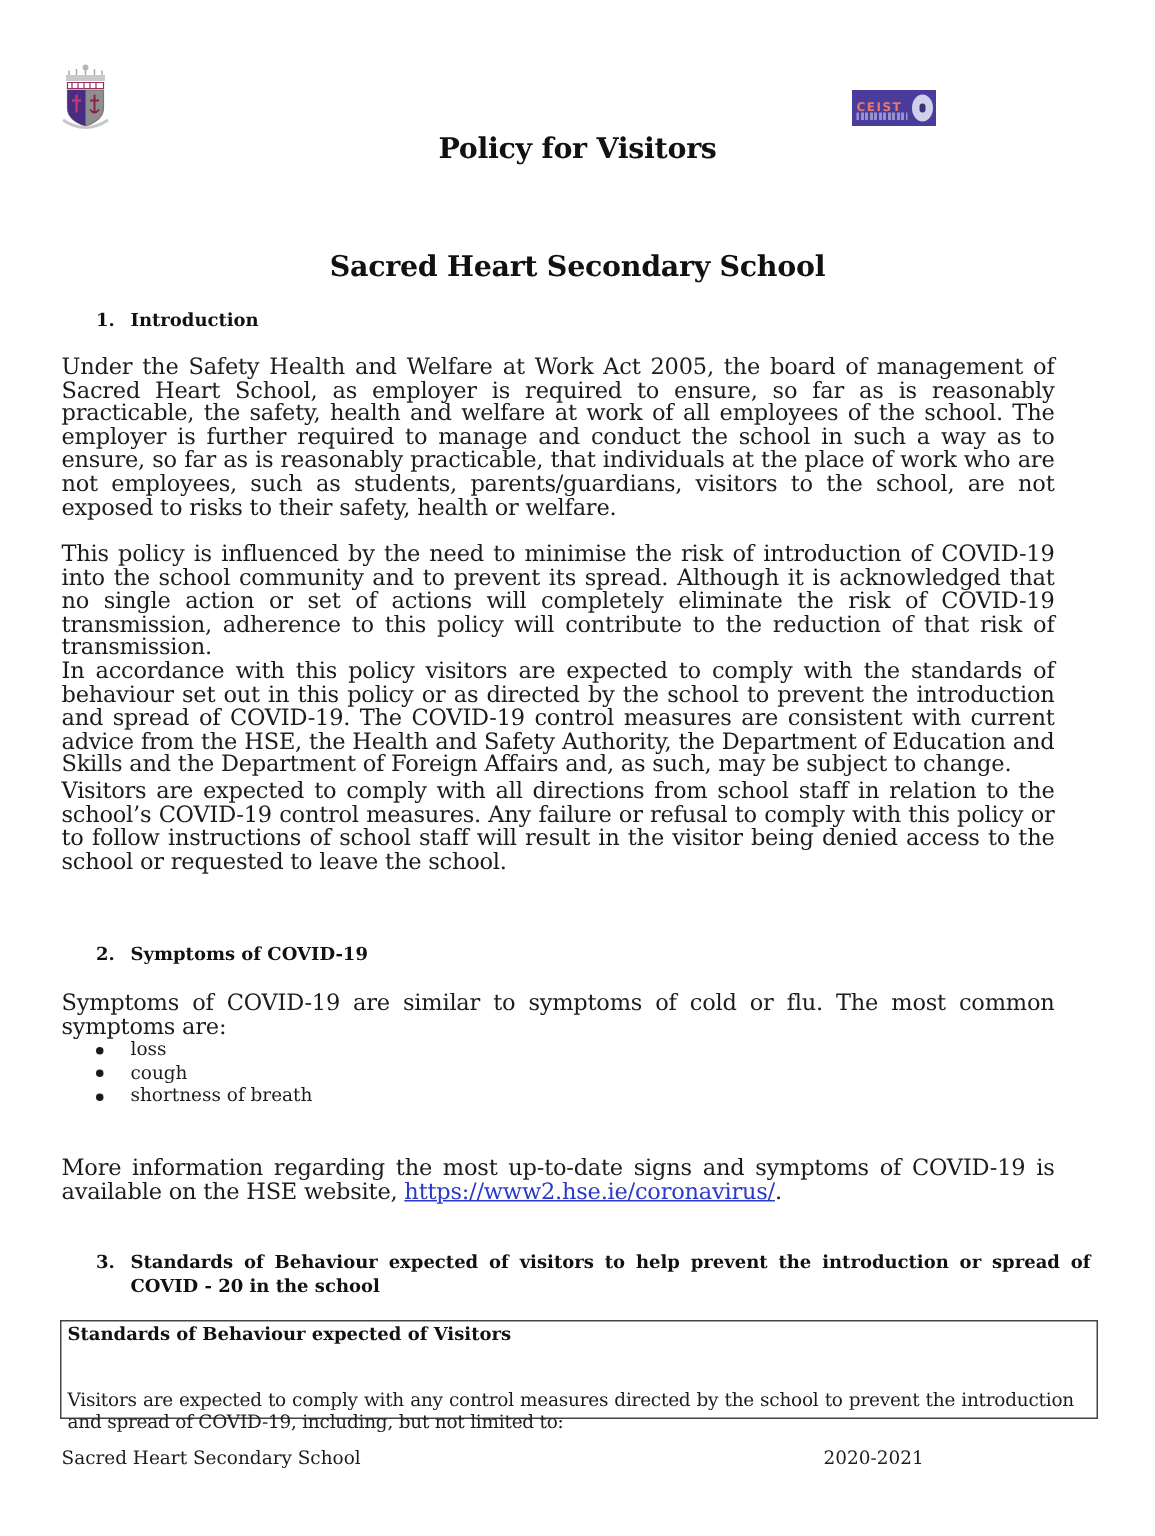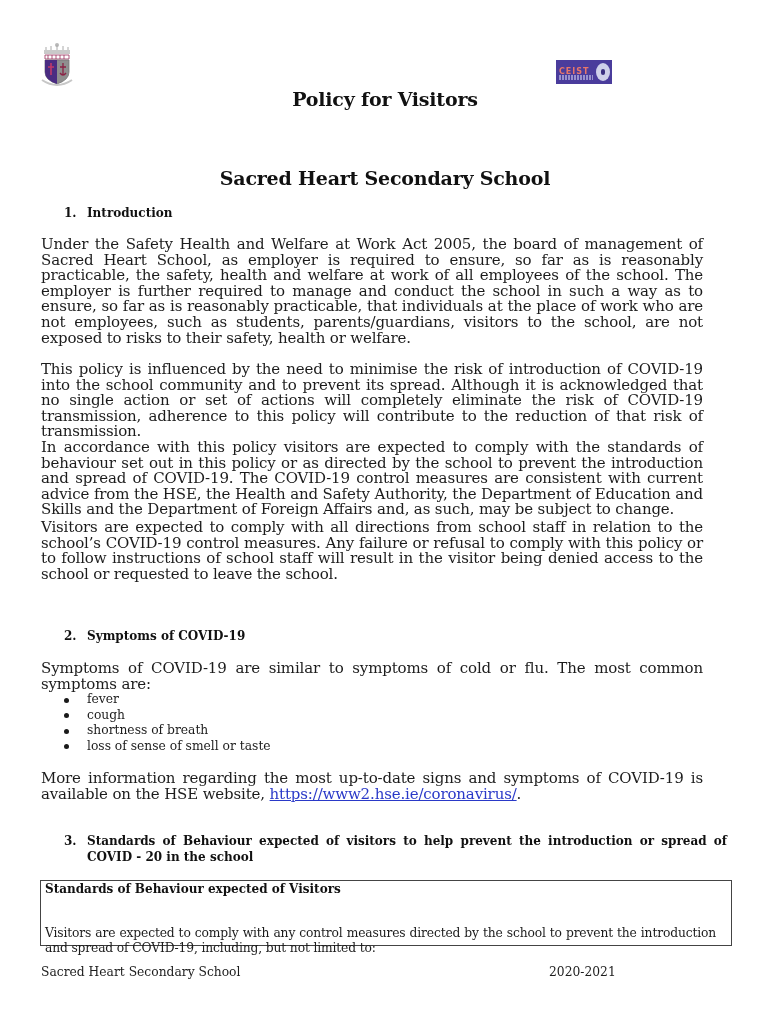--- a/index.html
+++ b/index.html
@@ -8,21 +8,21 @@
       position: relative;
       font-family: "DejaVu Serif", "Liberation Serif", serif;
       color: #1a1a1a;
     }
     .page { position: absolute; left: 0; top: 0; width: 770px; height: 1024px; }
 
     .logo-left {
       position: absolute; left: 38px; top: 42px; width: 38px; height: 46px;
     }
     .logo-right {
-      position: absolute; left: 556px; top: 60px; width: 56px; height: 24px;
+      position: absolute; left: 568px; top: 60px; width: 56px; height: 24px;
       background: #4a3c9c; display: flex; align-items: center; overflow: hidden;
     }
     .logo-right .ceist-text {
       font-family: "DejaVu Sans", sans-serif; font-size: 8px; font-weight: bold;
       color: #e8766a; letter-spacing: 1px; padding-left: 3px; line-height: 1;
     }
     .logo-right .ceist-sub {
       position: absolute; left: 3px; top: 15px; width: 34px; height: 5px;
       background: repeating-linear-gradient(90deg, #b9b6e4 0 2px, transparent 2px 3px);
       opacity: .7;
@@ -127,24 +127,23 @@
   <p class="para" style="top:440px;">In accordance with this policy visitors are expected to comply with the standards of behaviour set out in this policy or as directed by the school to prevent the introduction and spread of COVID-19. The COVID-19 control measures are consistent with current advice from the HSE, the Health and Safety Authority, the Department of Education and Skills and the Department of Foreign Affairs and, as such, may be subject to change.</p>
   <p class="para" style="top:520px;">Visitors are expected to comply with all directions from school staff in relation to the school’s COVID-19 control measures. Any failure or refusal to comply with this policy or to follow instructions of school staff  will result in the visitor being denied access to the school or requested to leave the school.</p>
 
   <div class="heading" style="top:629px; left:87px;">
     <span class="num">2.</span><span>Symptoms of COVID-19</span>
   </div>
 
   <p class="para" style="top:661px;">Symptoms of COVID-19 are similar to symptoms of cold or flu. The most common symptoms are:</p>
 
   <ul class="bullets">
-    <li>fever</li>
+    <li>loss</li>
     <li>cough</li>
     <li>shortness of breath</li>
-    <li>loss of sense of smell or taste</li>
   </ul>
 
   <p class="para" style="top:771px;"><span>More information regarding the most up-to-date signs and symptoms of COVID-19 is available on the HSE website, </span><a class="link">https://www2.hse.ie/coronavirus/</a><span>.</span></p>
 
   <div class="heading heading-wide" style="top:834px; left:87px;">
     <span class="num">3.</span><span>Standards of Behaviour expected of visitors to help prevent the introduction or spread of COVID - 20 in the school</span>
   </div>
 
   <div class="box">
     <div class="box-title">Standards of Behaviour expected of Visitors</div>

